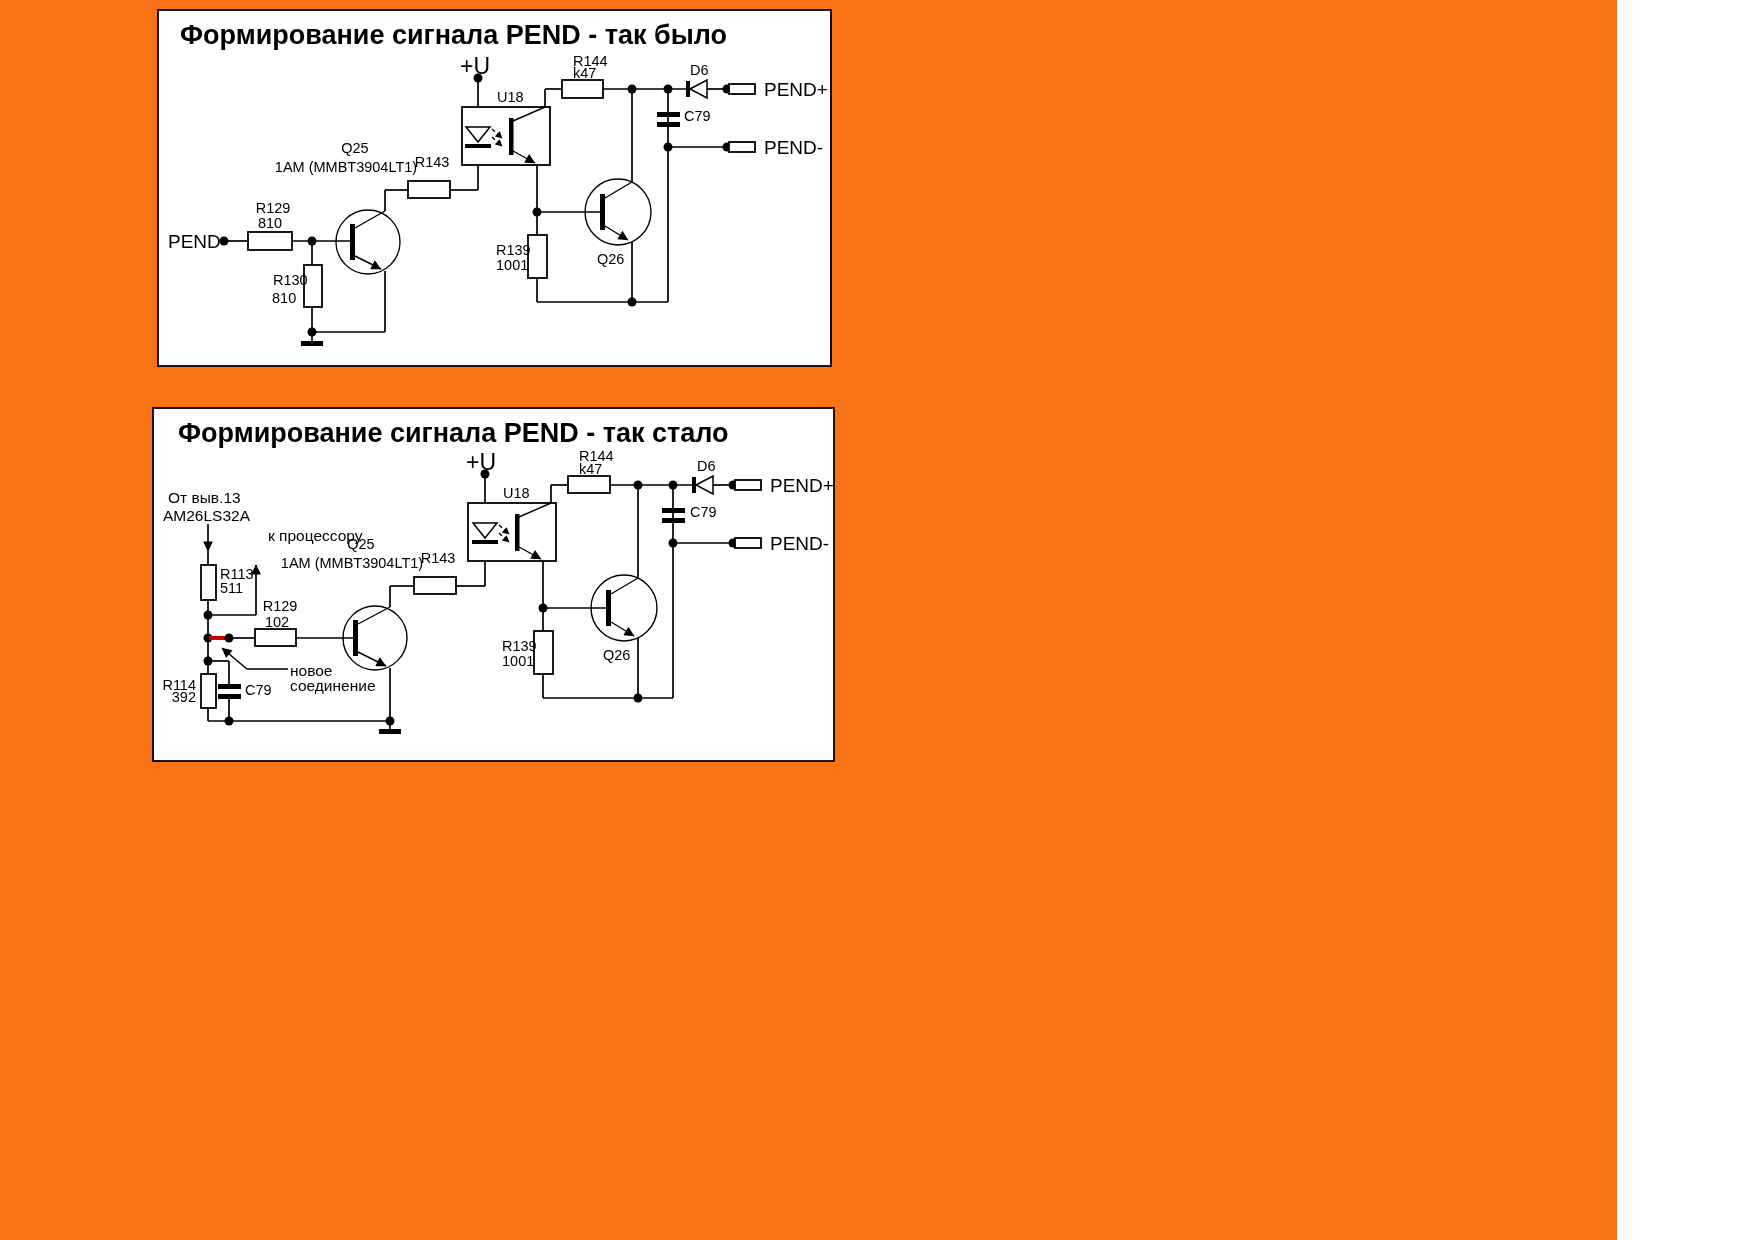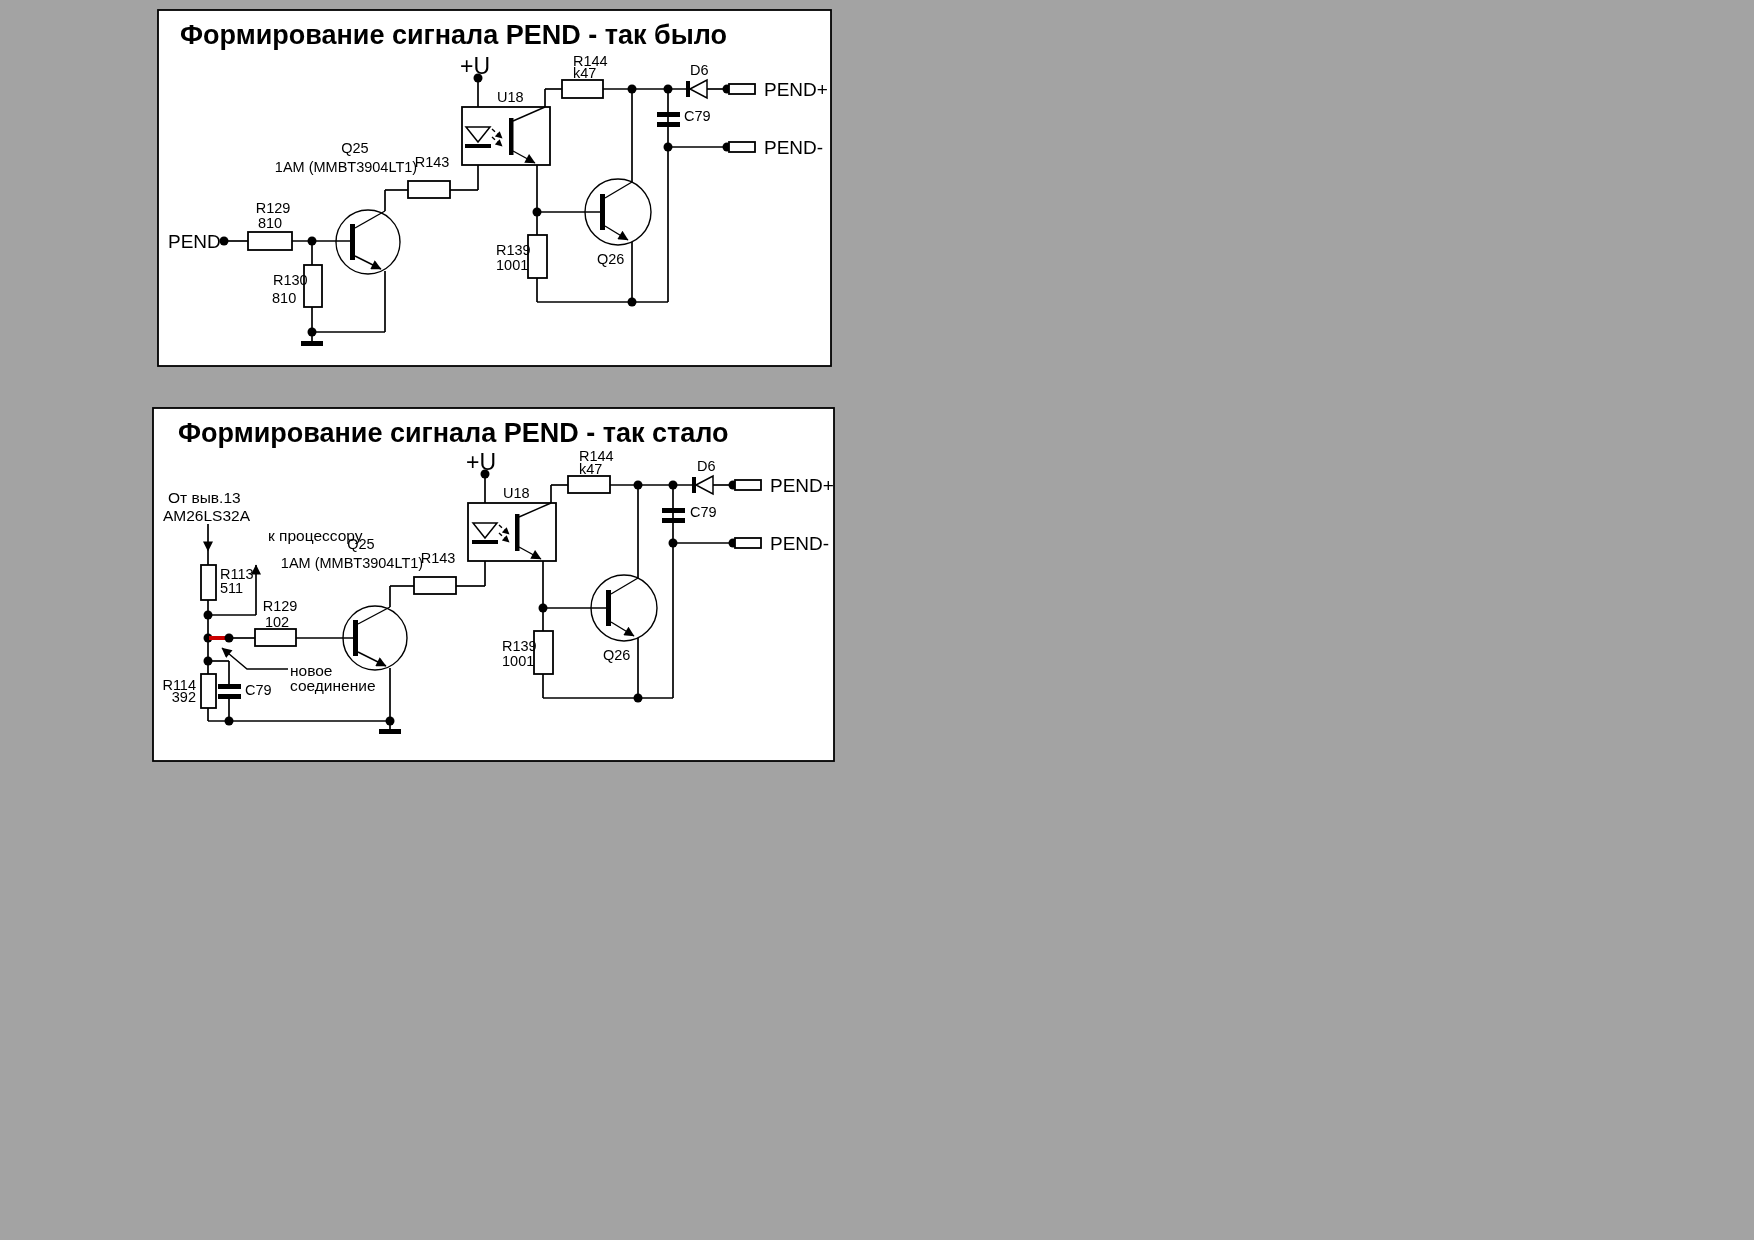--- a/index.html
+++ b/index.html
@@ -1,16 +1,16 @@
 <!DOCTYPE html>
 <html><head>
 <meta charset="utf-8">
 <style>
   html,body{margin:0;padding:0;background:#ffffff;}
-  .canvas{width:1754px;height:1240px;position:relative;background:#a3a3a3;}
+  .canvas{width:1617px;height:1240px;position:relative;background:#f97316;}
   svg text{font-family:"Liberation Sans","DejaVu Sans",sans-serif;fill:#000;}
   text.title{font-size:27px;font-weight:bold;}
   text.big{font-size:19px;}
   text.supply{font-size:23px;}
   text.lbl{font-size:14.5px;}
   text.note{font-size:15.5px;}
   .wire{stroke:#000;stroke-width:1.7;fill:none;}
   .thin{stroke:#000;stroke-width:1.4;fill:none;}
   .boxc{stroke:#000;stroke-width:1.8;fill:#fff;}
   .solid{fill:#000;stroke:none;}

